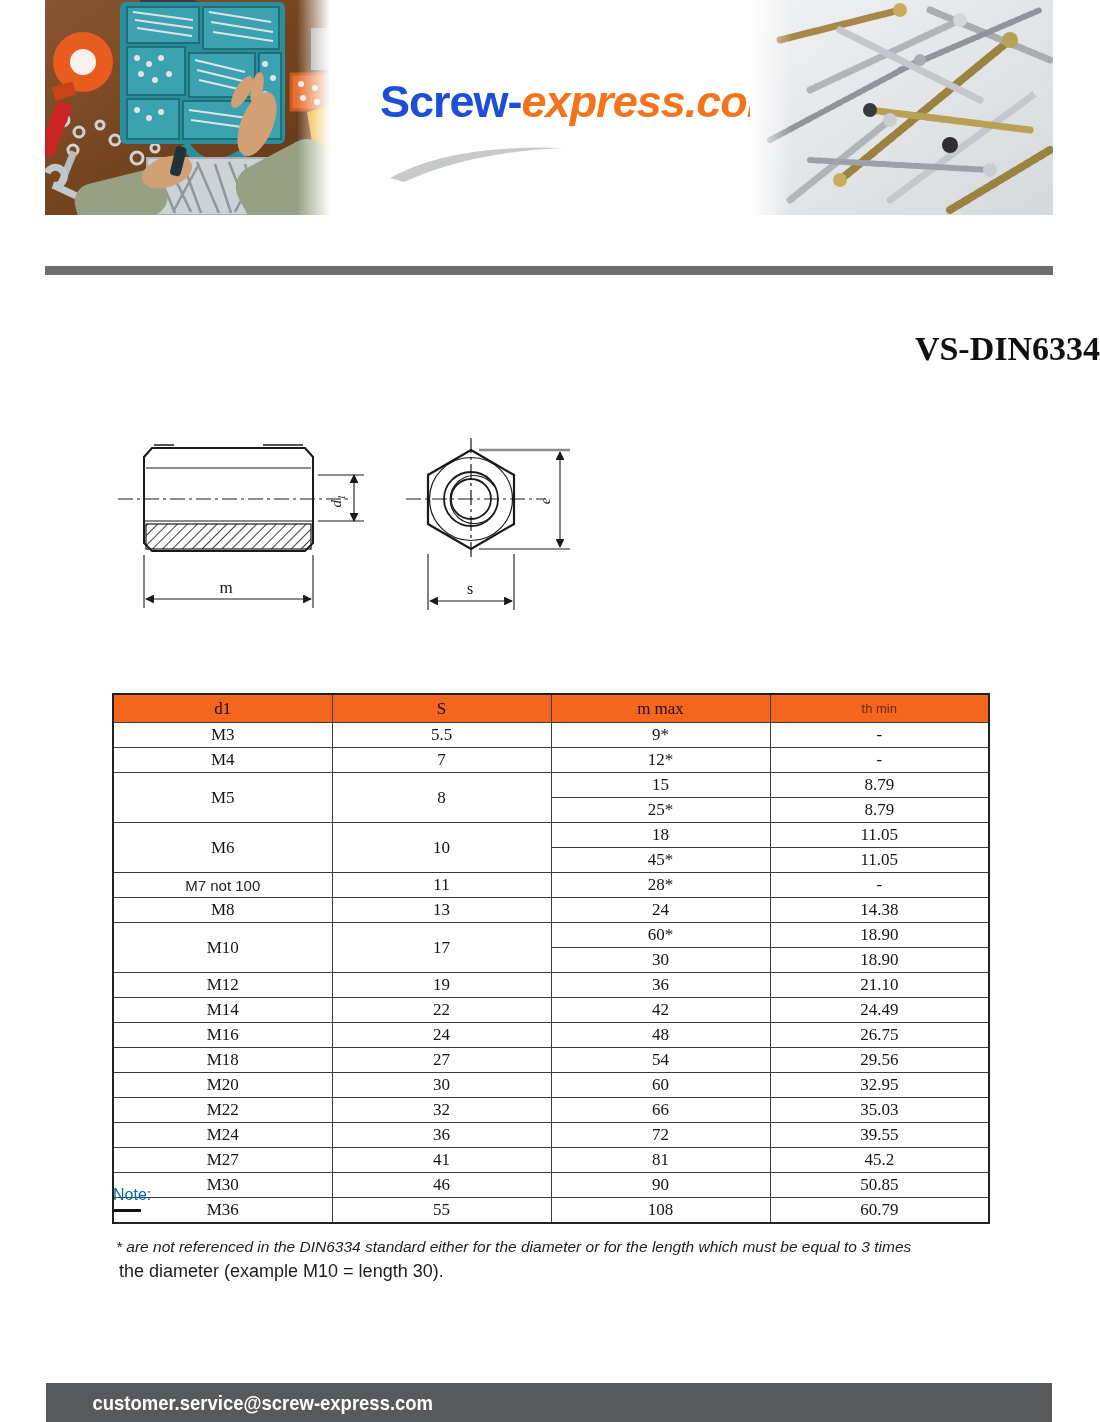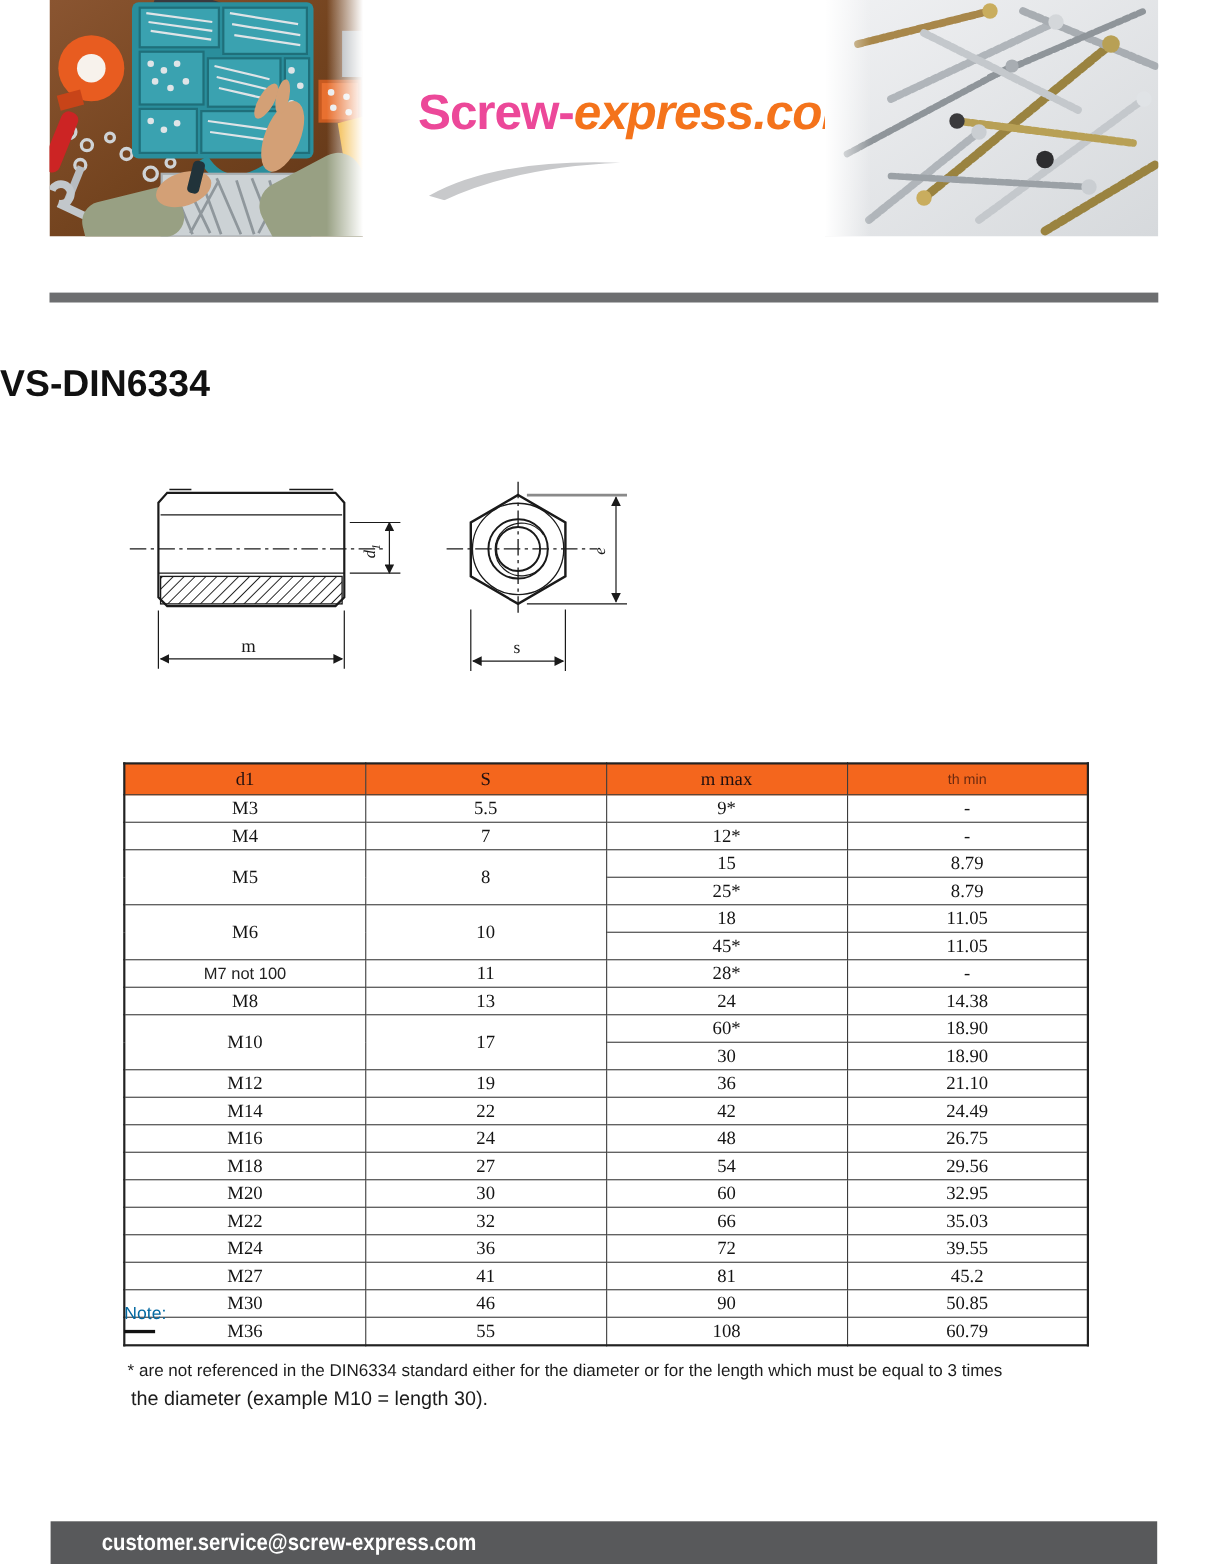--- a/index.html
+++ b/index.html
@@ -5,52 +5,52 @@
   html,body{margin:0;padding:0;background:#ffffff;}
   .page{position:relative;width:1100px;height:1422px;background:#fff;overflow:hidden;
         font-family:"Liberation Sans",sans-serif;}
 
   
   .photo{position:absolute;top:0;height:215px;}
   .photo-left{left:45px;width:285px;}
   .photo-right{left:750px;width:303px;}
   .logo{position:absolute;left:380px;top:76px;width:360px;white-space:nowrap;
         font-size:45px;font-weight:bold;letter-spacing:-1px;}
-  .logo .g{color:#ec4899;}
+  .logo .g{color:#1d4ed8;}
   .logo .o{color:#f4731b;font-style:italic;}
   .swoosh{position:absolute;left:388px;top:136px;}
 
   .banner{position:absolute;left:45px;top:214px;width:1008px;height:52px;
           background:#ea7125;display:flex;align-items:center;justify-content:center;}
   .banner span{color:#ffffff;font-weight:800;font-size:41px;letter-spacing:1px;
                transform:scaleX(0.82);white-space:nowrap;}
   .gray-line{position:absolute;left:45px;top:266px;width:1008px;height:9px;background:#6d6e70;}
 
   
-  .sheet-title{position:absolute;left:0;top:330px;width:1100px;text-align:left;
-               font-family:Liberation Sans, sans-serif;font-weight:bold;font-size:34px;color:#111;}
+  .sheet-title{position:absolute;left:0;top:330px;width:1100px;text-align:right;
+               font-family:Liberation Serif, serif;font-weight:bold;font-size:34px;color:#111;}
 
   
   .drawing{position:absolute;left:100px;top:428px;}
   .drawing text{font-family:"Liberation Serif",serif;fill:#1a1a1a;}
 
   
   .spec-table{position:absolute;left:112px;top:655px;width:878px;border-collapse:collapse;
               font-family:"Liberation Serif",serif;color:#141414;border:2px solid #222;margin-top:38px;}
   .spec-table td{border:1px solid #3c3c3c;text-align:center;vertical-align:middle;
                  height:24px;padding:0;font-size:17px;width:25%;}
   .spec-table tr.hdr td{background:#f4661d;height:27px;font-size:17px;color:#201010;}
   .spec-table tr.hdr td.c-sans{font-family:"Liberation Sans",sans-serif;font-size:13px;color:#6b2a10;}
   .spec-table td.c-sans{font-family:"Liberation Sans",sans-serif;font-size:15px;color:#222;}
   .spec-table tr.sub td{border-top:1px solid #fca5a5;}
 
   
   .note-label{position:absolute;left:113px;top:1186px;font-size:16px;color:#0369a1;}
   .note-underline{position:absolute;left:113px;top:1209px;width:28px;height:3px;background:#111;}
-  .note-line1{position:absolute;left:116px;top:1238px;width:880px;font-size:15.5px;color:#1c1c1c;}
+  .note-line1{position:absolute;left:116px;top:1238px;width:880px;font-size:15.5px;color:#1c1c1c;font-style:italic;}
   .note-line2{position:absolute;left:119px;top:1261px;width:880px;font-size:18px;color:#1c1c1c;}
 
   
   .footer-bar{position:absolute;left:46px;top:1383px;width:1006px;height:39px;background:#58595b;
               display:flex;align-items:center;}
   .footer-bar span{color:#ffffff;font-weight:bold;font-size:21px;margin-right:42px;
                    transform:scaleX(0.88);transform-origin:right center;white-space:nowrap;}
 </style>
 </head>
 <body>

